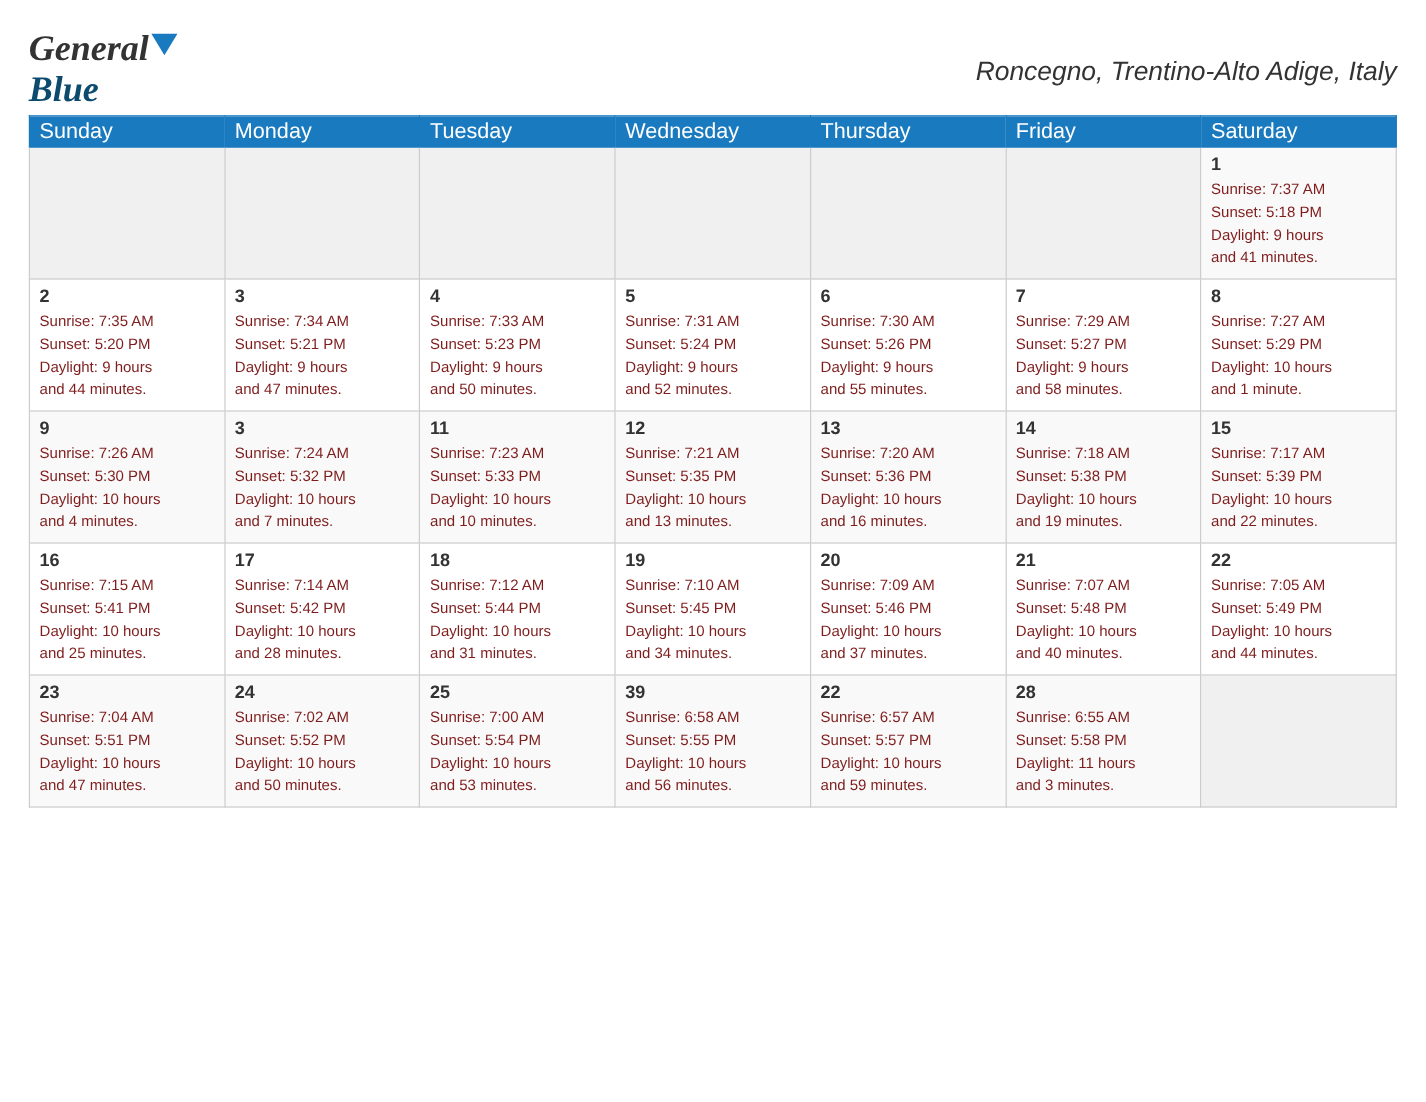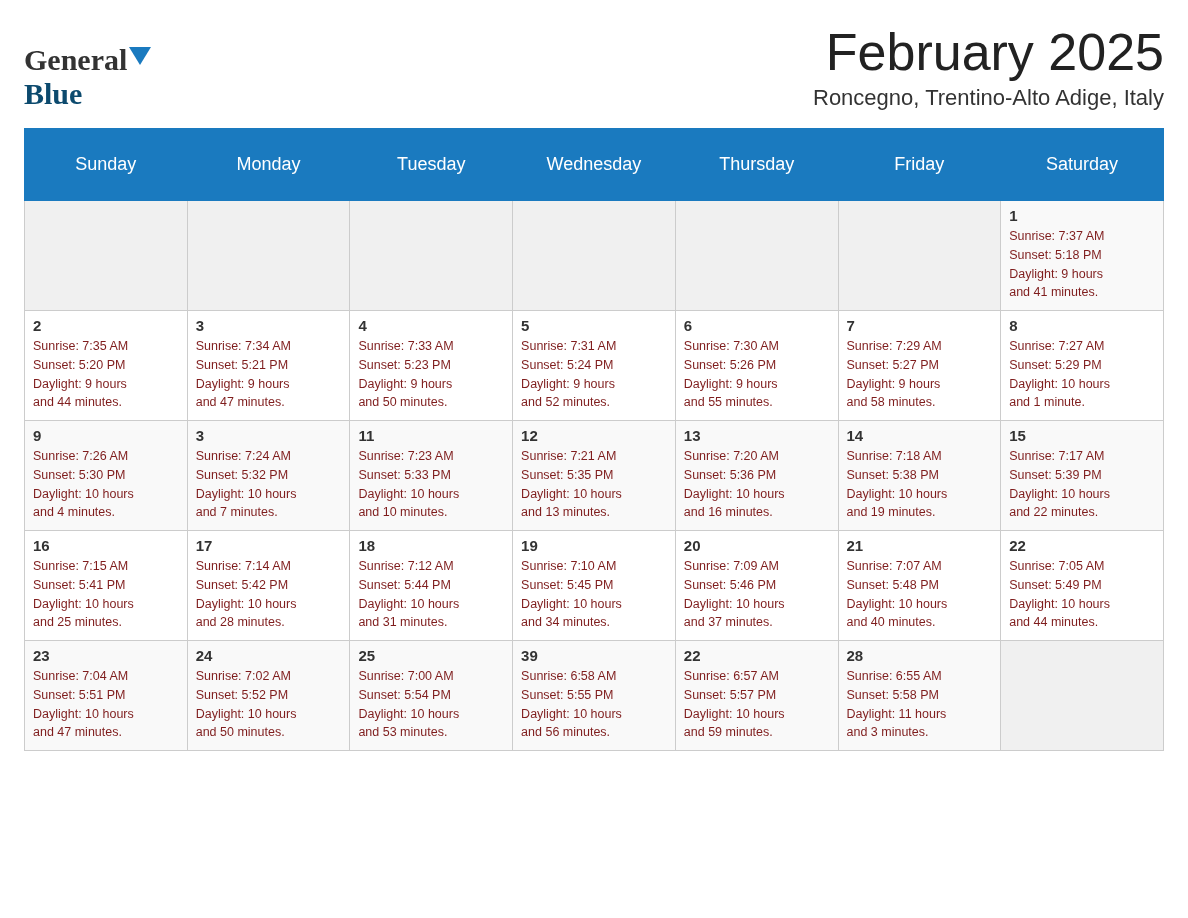--- a/index.html
+++ b/index.html
@@ -6,22 +6,23 @@
     body {
       font-family: Arial, sans-serif;
       background: #fff;
       padding: 24px;
       width: 1188px;
       min-height: 918px;
     }
     .header {
       display: flex;
       justify-content: space-between;
-      align-items: flex-end;
-      margin-bottom: 17px;
+      align-items: center;
+      margin-bottom: 4px;
+      font-style: italic;
     }
     .logo {
       display: flex;
       flex-direction: column;
       align-items: flex-start;
     }
     .title-block {
       text-align: right;
     }
     .month-title {
@@ -38,22 +39,22 @@
     .calendar {
       width: 100%;
       border-collapse: collapse;
       border: 1px solid #aaa;
     }
     .calendar th {
       background-color: #1a7abf;
       color: #fff;
       font-size: 18px;
       font-weight: normal;
-      padding: 25px 8px;
-      text-align: center;
+      padding: 2px 8px;
+      text-align: left;
       border: 1px solid #1a7abf;
     }
     .calendar td {
       vertical-align: top;
       border: 1px solid #ccc;
       padding: 6px 8px;
       width: calc(100% / 7);
       min-height: 110px;
       height: 110px;
       font-size: 13px;
@@ -105,21 +106,20 @@
   <div class="logo">
     <div class="logo-wrapper">
       <span class="logo-general">General</span>
       <svg width="22" height="18" viewBox="0 0 22 18" style="margin-left:2px; margin-top:-8px;">
         <polygon points="0,0 22,0 11,18" fill="#1a7abf"></polygon>
       </svg>
     </div>
     <span class="logo-blue-text">Blue</span>
   </div>
   <div class="title-block">
-    <div class="month-title">February 2025</div>
     <div class="location">Roncegno, Trentino-Alto Adige, Italy</div>
   </div>
 </div>
 
 <table class="calendar">
   <thead>
     <tr>
     <th>Sunday</th>
         <th>Monday</th>
         <th>Tuesday</th>

